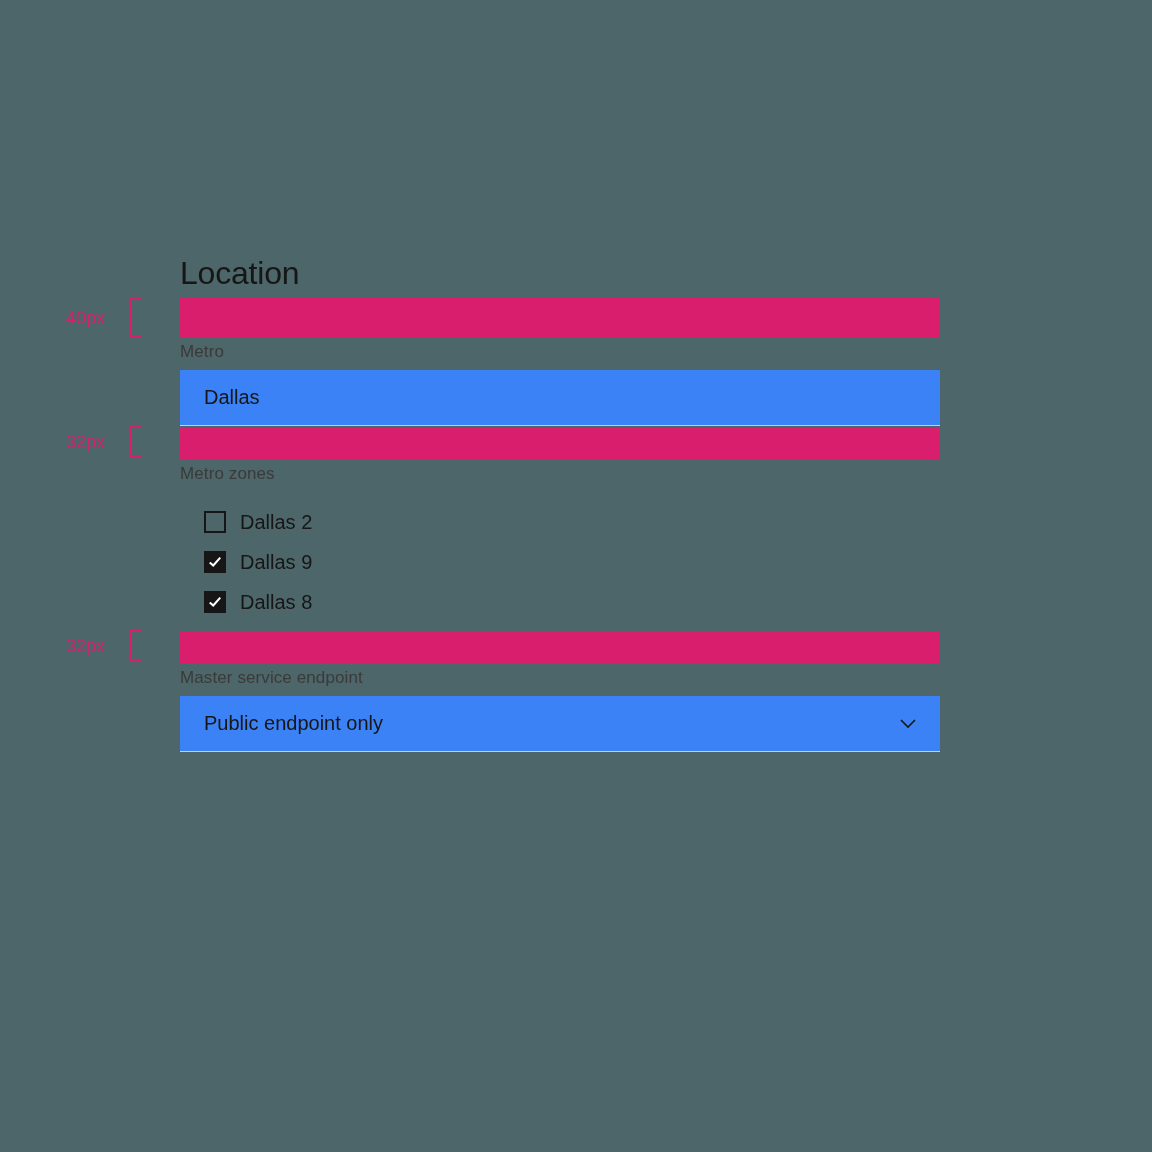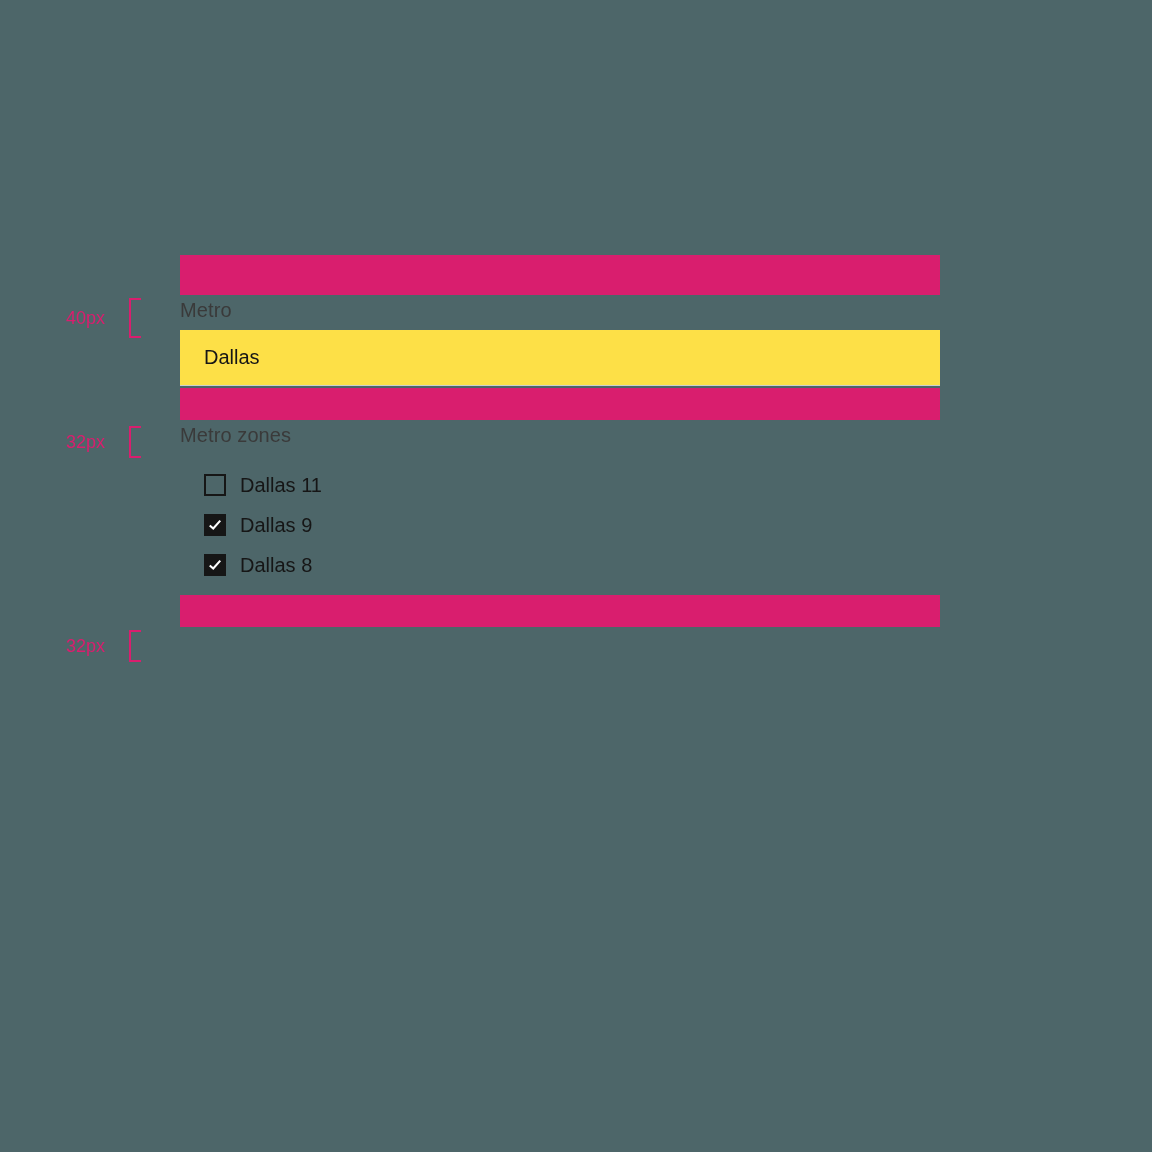--- a/index.html
+++ b/index.html
@@ -22,27 +22,27 @@
     margin-bottom: 6px;
     letter-spacing: -0.2px;
   }
   .spacer {
     background: #d91e6e;
     width: 100%;
   }
   .spacer-40 { height: 40px; }
   .spacer-32 { height: 32px; }
   .field-label {
-    font-size: 20px;
+    font-size: 17px;
     color: #3a3a3a;
     letter-spacing: 0.1px;
   }
   .field-label-top { margin-top: 4px; margin-bottom: 8px; }
   .select {
-    background: #fde047;
+    background: #3b82f6;
     height: 56px;
     display: flex;
     align-items: center;
     justify-content: space-between;
     padding: 0 24px;
     border-bottom: 1px solid #cfcfcf;
     margin-bottom: 2px;
   }
   .select-text {
     font-size: 20px;
@@ -118,35 +118,36 @@
 <div class="measure" style="left:66px; top:426px;">
   <span class="measure-text">32px</span>
   <span class="measure-bracket" style="height:32px;"></span>
 </div>
 <div class="measure" style="left:66px; top:630px;">
   <span class="measure-text">32px</span>
   <span class="measure-bracket" style="height:32px;"></span>
 </div>
 
 <div class="form">
+  <h2 class="section-title">Location</h2>
 
   <div class="spacer spacer-40"></div>
 
   <div class="field-label field-label-top">Metro</div>
   <div class="select">
     <span class="select-text">Dallas</span>
   </div>
 
   <div class="spacer spacer-32"></div>
 
   <div class="field-label field-label-top">Metro zones</div>
   <div class="checkbox-group">
     <div class="checkbox-row">
       <div class="checkbox checkbox-unchecked"></div>
-      <span class="checkbox-label">Dallas 11</span>
+      <span class="checkbox-label">Dallas 2</span>
     </div>
     <div class="checkbox-row">
       <div class="checkbox checkbox-checked">
         <svg viewBox="0 0 16 16" width="14" height="14">
             <path d="M2 8.5 L6 12 L14 3" stroke="#fff" stroke-width="2.4" fill="none"></path>
           </svg>
       </div>
       <span class="checkbox-label">Dallas 9</span>
     </div>
     <div class="checkbox-row">
@@ -154,13 +155,20 @@
         <svg viewBox="0 0 16 16" width="14" height="14">
             <path d="M2 8.5 L6 12 L14 3" stroke="#fff" stroke-width="2.4" fill="none"></path>
           </svg>
       </div>
       <span class="checkbox-label">Dallas 8</span>
     </div>
   </div>
 
   <div class="spacer spacer-32"></div>
 
+  <div class="field-label field-label-top">Master service endpoint</div>
+  <div class="select">
+    <span class="select-text">Public endpoint only</span>
+    <svg class="chevron" viewBox="0 0 16 10">
+      <path d="M1 1 L8 8 L15 1" stroke="#161616" stroke-width="1.6" fill="none"></path>
+    </svg>
+  </div>
 </div>
 
 </body></html>

